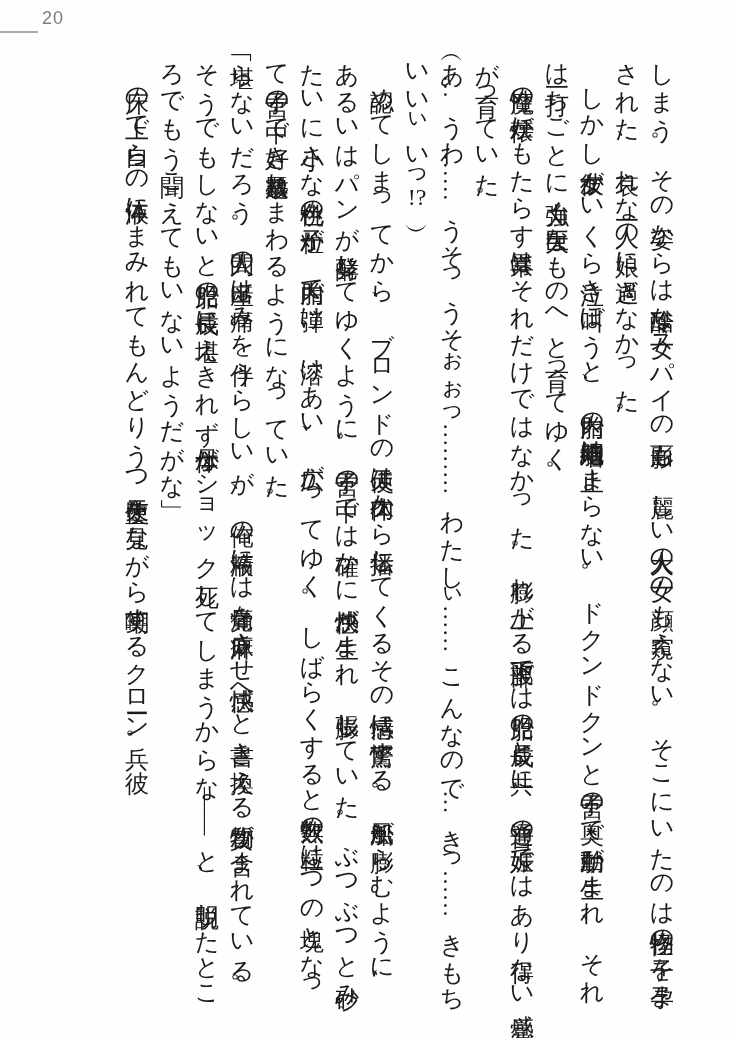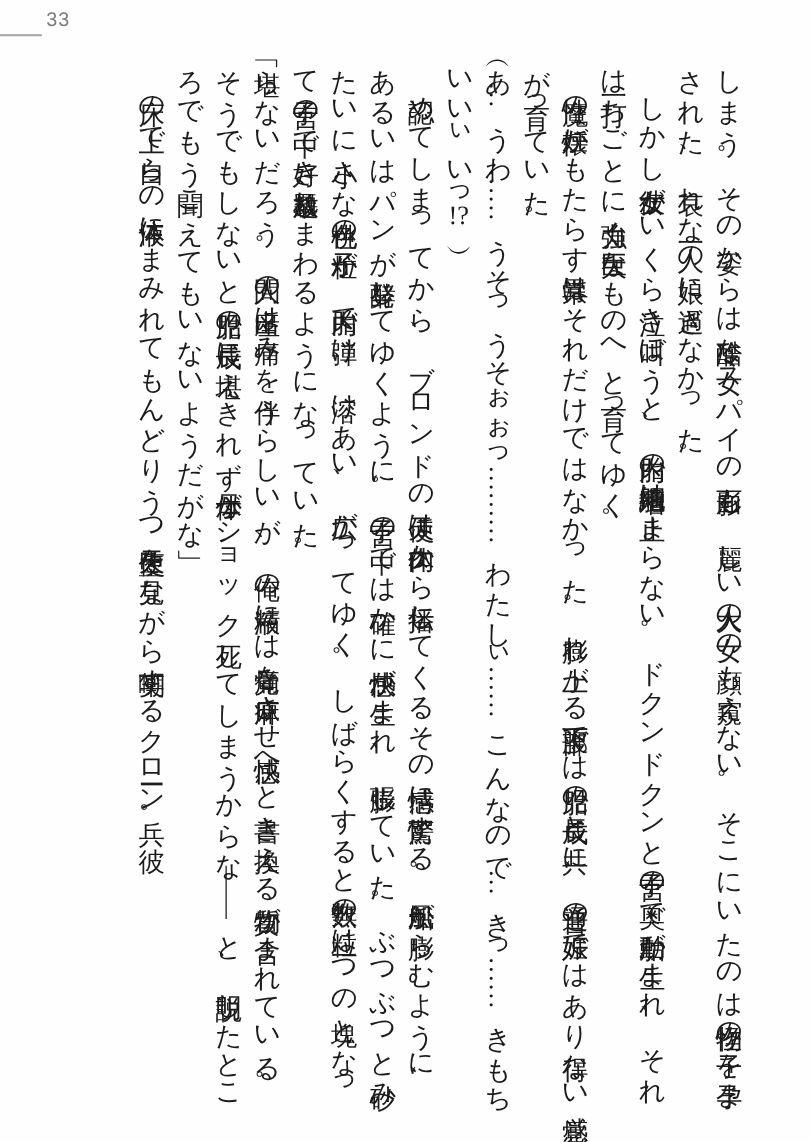--- a/index.html
+++ b/index.html
@@ -58,21 +58,21 @@
   .tcy {
     text-combine-upright: all;
     -webkit-text-combine: horizontal;
   }
 </style>
 </head>
 <body>
 
 <div class="page">
   <div class="page-number-rule"></div>
-  <div class="page-number">33</div>
+  <div class="page-number">20</div>
   <div class="novel-text">
       <p>しまう。その姿からは冷酷な女スパイの面影も、麗しい大人の女の顔も窺えない。そこにいたのは怪物の子を孕まされた、哀れな一人の娘に過ぎなかった。</p>
       <p>　しかし彼女がいくら泣き叫ぼうと、胎内の細胞増殖は止まらない。ドクンドクンと子宮の奥で胎動が生まれ、それは一打ちごとに力強く巨大なものへと育ってゆく。</p>
       <p>　魔性の懐妊がもたらす異常はそれだけではなかった。膨れ上がる下腹部では胎児の成長と共に、普通の妊娠ではあり得ない感覚が育っていた。</p>
       <p>（あ…うわ……うそっうそぉぉっ………わたしぃ……こんなので…きっ……きもちいいぃいっ<span class="tcy">!?</span>）</p>
       <p>　認めてしまってから、ブロンドの天使は肉体から伝播してくるその感情に驚愕する。風船が膨らむように、あるいはパンが発酵してゆくように。子宮の中では確かに快感が生まれ、膨張していた。ぶつぶつと砂みたいに小さな桃色の粒子が、胎内で弾け、溶けあい、広がってゆく。しばらくすると無数の粒は一つの塊となって子宮の中で好き放題暴れまわるようになっていた。</p>
       <p>「堪らないだろう。人間の出産は痛みを伴うらしいが、俺の精液には痛覚を麻痺させ快感へと書き換える物質が含まれている。そうでもしないと胎児の成長に堪えきれず母体がショック死してしまうからな——と、説明したところでもう聞こえてもいないようだがな」</p>
       <p>　床の上で自らの体液にまみれてもんどりうつ堕天使を見ながら嘲笑するクローン兵。彼</p>
     </div>
 </div>

